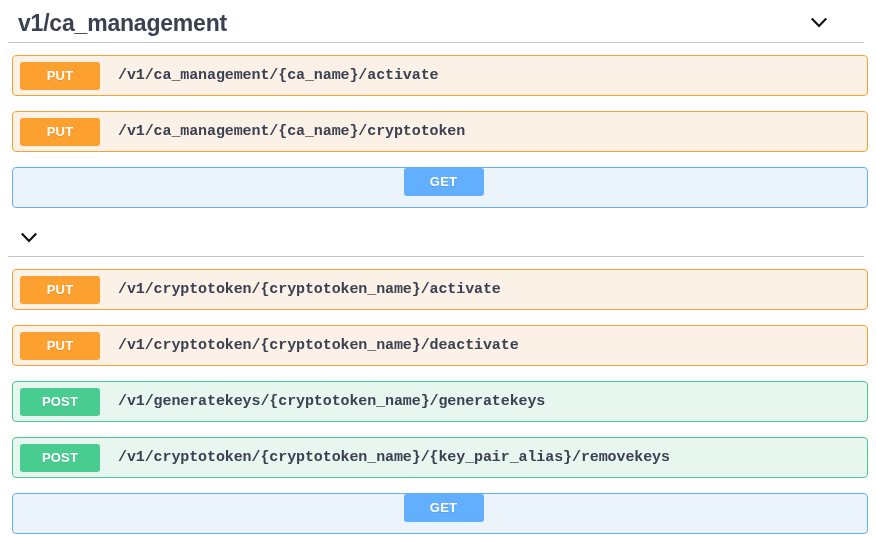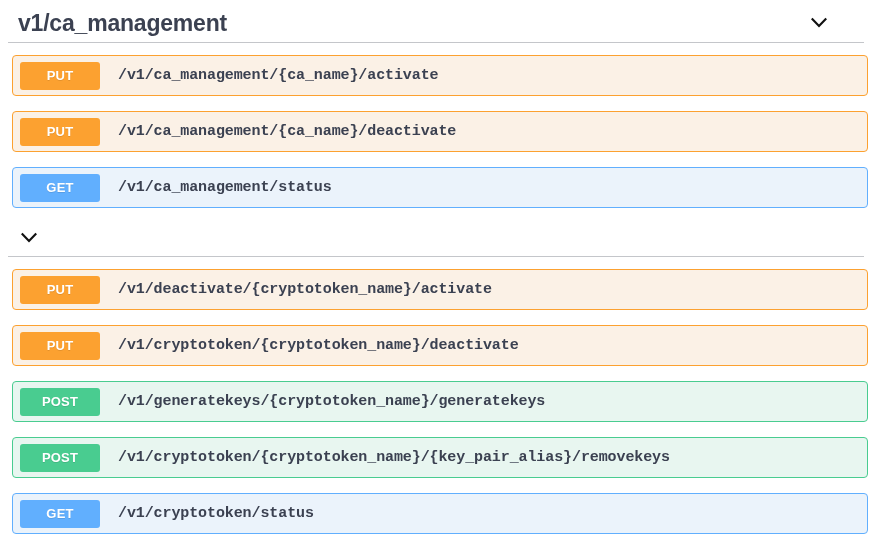--- a/index.html
+++ b/index.html
@@ -113,20 +113,21 @@
     overflow: hidden;
     text-overflow: ellipsis;
     letter-spacing: -0.1px;
     text-align: right;
   }
 
   
   .opblock.method-get {
     background: #ebf3fb;
     border-color: #61affe;
+    flex-direction: column;
   }
   .opblock.method-get .opblock-summary-method {
     background: #61affe;
   }
 
   .opblock.method-post {
     background: #e8f6f0;
     border-color: #49cc90;
   }
   .opblock.method-post .opblock-summary-method {
@@ -155,53 +156,51 @@
             </svg>
           </span>
         </div>
         <div class="opblock-list">
           <div class="opblock method-put">
             <span class="opblock-summary-method">PUT</span>
             <span class="opblock-summary-path">/v1/ca_management/{ca_name}/activate</span>
           </div>
           <div class="opblock method-put">
             <span class="opblock-summary-method">PUT</span>
-            <span class="opblock-summary-path">/v1/ca_management/{ca_name}/deactivate</span>
+            <span class="opblock-summary-path">/v1/ca_management/{ca_name}/cryptotoken</span>
           </div>
           <div class="opblock method-get">
             <span class="opblock-summary-method">GET</span>
-            <span class="opblock-summary-path">/v1/ca_management/status</span>
           </div>
         </div>
       </div>
       <div class="opblock-tag-section">
         <div class="opblock-tag">
           <span class="tag-arrow">
             <svg viewBox="0 0 20 20" xmlns="http://www.w3.org/2000/svg" aria-hidden="true">
               <path d="M3.5 6.2 L10 13 L16.5 6.2" fill="none" stroke="#111" stroke-width="2.1" stroke-linecap="square" stroke-linejoin="miter"></path>
             </svg>
           </span>
         </div>
         <div class="opblock-list">
           <div class="opblock method-put">
             <span class="opblock-summary-method">PUT</span>
-            <span class="opblock-summary-path">/v1/deactivate/{cryptotoken_name}/activate</span>
+            <span class="opblock-summary-path">/v1/cryptotoken/{cryptotoken_name}/activate</span>
           </div>
           <div class="opblock method-put">
             <span class="opblock-summary-method">PUT</span>
             <span class="opblock-summary-path">/v1/cryptotoken/{cryptotoken_name}/deactivate</span>
           </div>
           <div class="opblock method-post">
             <span class="opblock-summary-method">POST</span>
             <span class="opblock-summary-path">/v1/generatekeys/{cryptotoken_name}/generatekeys</span>
           </div>
           <div class="opblock method-post">
             <span class="opblock-summary-method">POST</span>
             <span class="opblock-summary-path">/v1/cryptotoken/{cryptotoken_name}/{key_pair_alias}/removekeys</span>
           </div>
           <div class="opblock method-get">
             <span class="opblock-summary-method">GET</span>
-            <span class="opblock-summary-path">/v1/cryptotoken/status</span>
           </div>
         </div>
       </div>
     </div>
 </div>
 
 </body></html>

